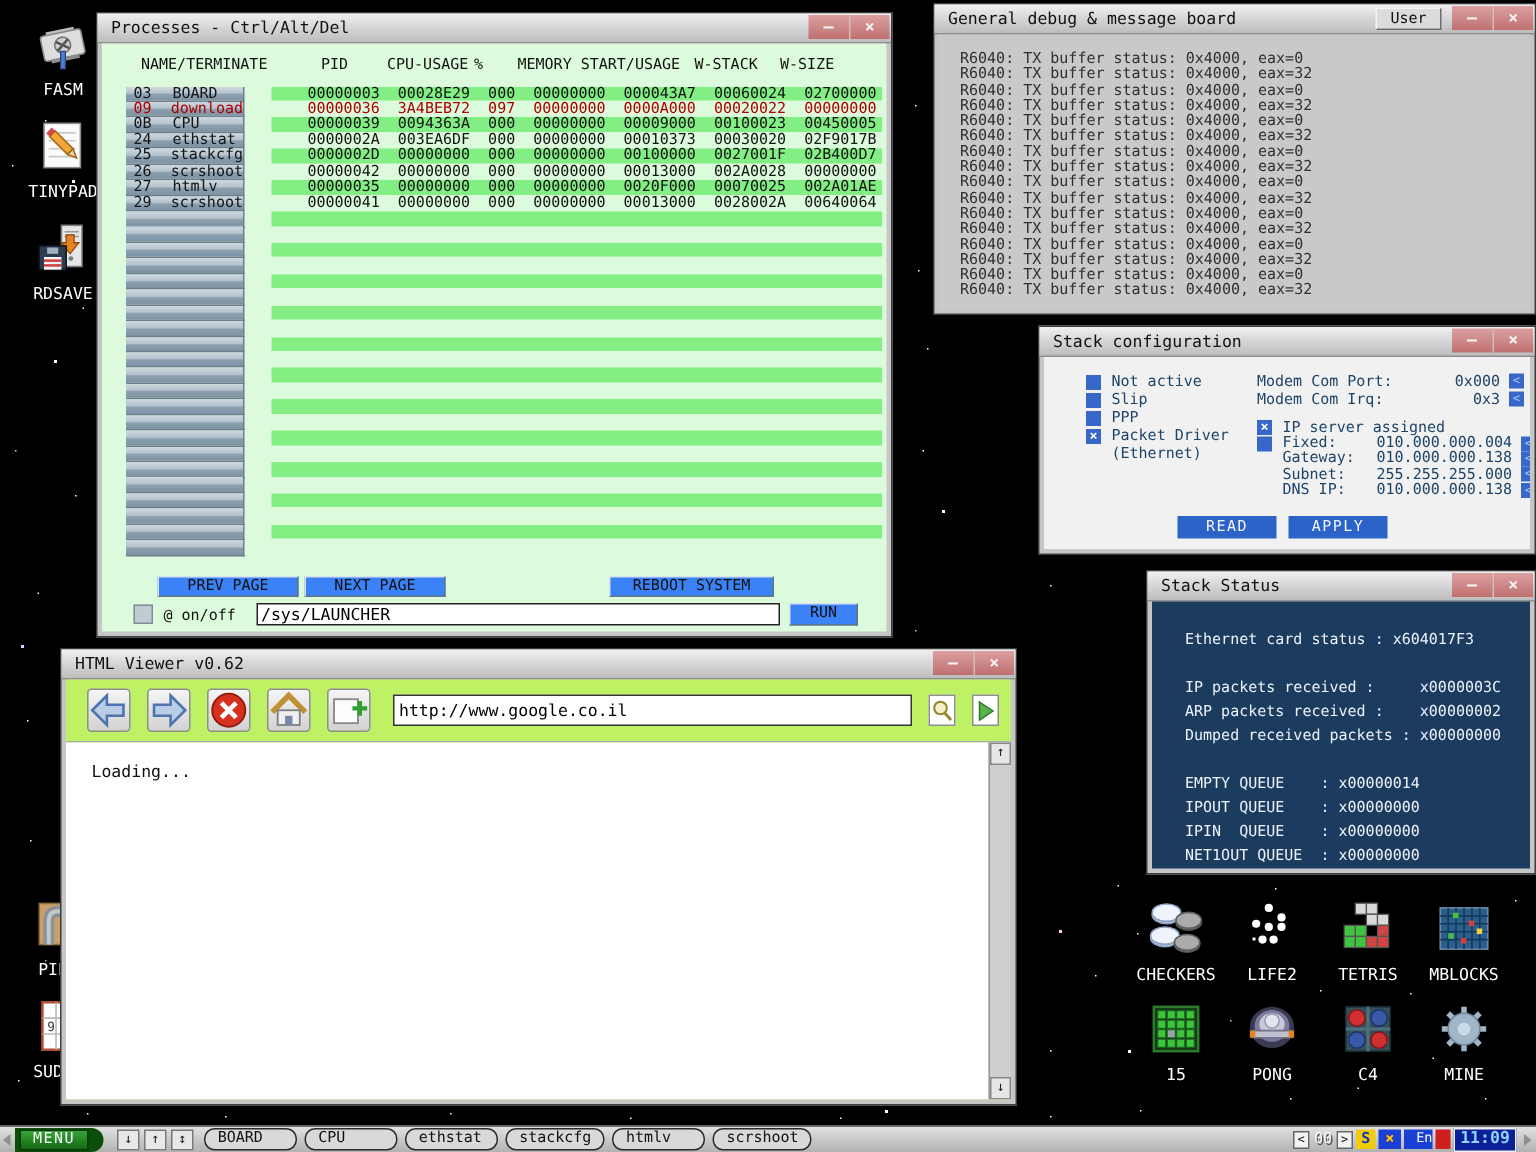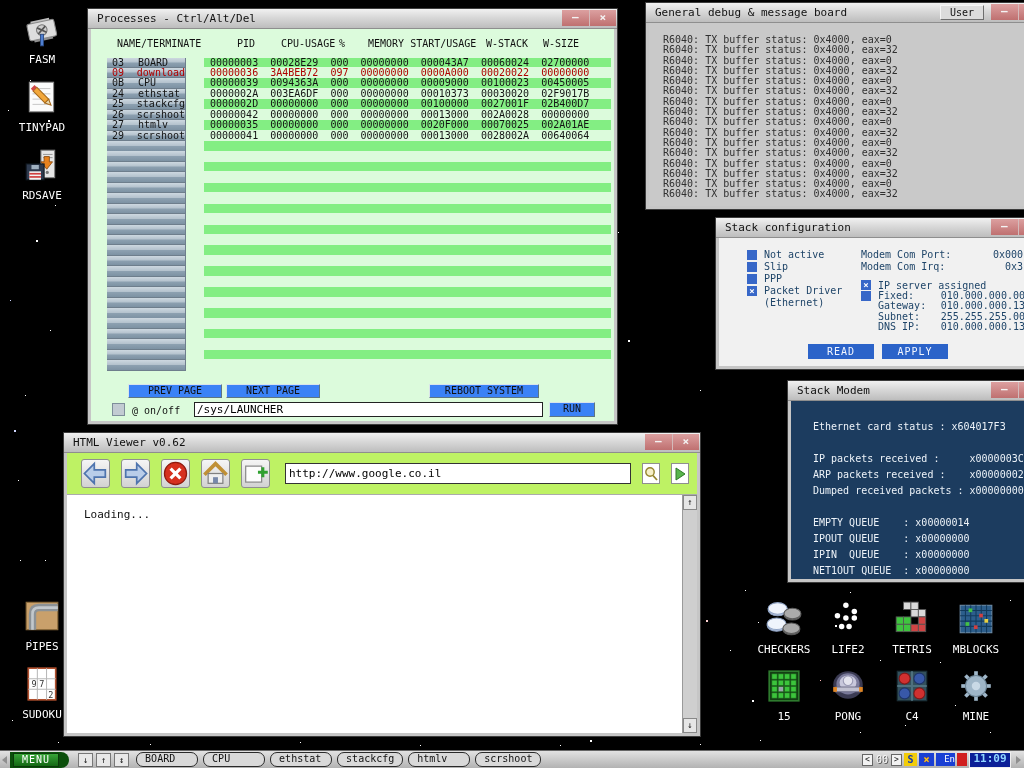--- a/index.html
+++ b/index.html
@@ -20,21 +20,21 @@
     150px 744px #fff,700px 744px #fff,612px 180px #fff,610px 70px #fff,618px 232px #fff,
     44px 674px #9aa4ff,20px 560px #fff,58px 742px #fff,640px 520px #fff,672px 590px #fff;
   }
   .stars2{position:absolute;width:2px;height:2px;background:transparent;z-index:0;
     box-shadow:36px 240px #fff,14px 430px #cfd6ff,628px 340px #fff,752px 700px #fff,
     835px 625px #fff,968px 690px #fff,590px 740px #fff,48px 120px #fff,706px 620px #ffd2d2;
   }
 
   
   .window{position:absolute;background:#C6C6C6;border:1px solid #3C3C3C;
-    box-sizing:border-box;padding:0 3px 3px 3px;margin-left:23px;}
+    box-sizing:border-box;padding:0 3px 3px 3px;}
   .titlebar{height:19px;display:flex;align-items:center;position:relative;margin:0 -3px;
     padding:0 62px 0 9px;background:linear-gradient(180deg,#F1F1F1 0%,#D8D8D8 45%,#BDBDBD 100%);
     border-bottom:1px solid #8E8E8E;font-size:11px;color:#101010;white-space:nowrap;}
   .winctrl{position:absolute;top:1px;right:1px;width:54px;height:16px;
     background:linear-gradient(180deg,#DCA0A0,#BF7070);display:flex;}
   .wbtn{flex:1;display:flex;align-items:center;justify-content:center;color:#F4F4F4;
     font-size:11px;font-weight:bold;line-height:14px;}
   .wbtn.close{border-left:1px solid #D4BBBB;}
   .win-body{position:relative;width:100%;height:calc(100% - 20px);box-sizing:border-box;overflow:hidden;}
 
@@ -45,21 +45,21 @@
   .h-name{left:26px}.h-pid{left:146px}.h-cpu{left:190px}.h-pct{left:248px}
   .h-mem{left:277px}.h-wstack{left:395px}.h-wsize{left:452px}
   #proc-rows{position:absolute;top:28px;left:16px;right:4px;}
   .prow{height:10.45px;position:relative;}
   .pbtn{position:absolute;left:0;top:0.5px;width:78px;height:9.5px;
     background:linear-gradient(180deg,#CDD8E0 0%,#B5C3CE 45%,#8CA0B0 55%,#7D92A3 100%);
     border-right:1px solid #6E7E8C;border-bottom:1px solid #6E7E8C;
     font-size:10px;line-height:9.5px;color:#141414;display:flex;}
   .pbtn .num{width:31px;padding-left:5px;box-sizing:border-box;}
   .pvals{position:absolute;left:97px;top:0.5px;width:407px;height:9.5px;font-size:10px;
-    line-height:9.5px;white-space:pre;color:#131313;padding-left:6px;box-sizing:border-box;}
+    line-height:9.5px;white-space:pre;color:#131313;padding-left:24px;box-sizing:border-box;}
   .striped .pvals{background:#83EE83;}
   .red-row{color:#B00000 !important;}
   .proc-btn{position:absolute;height:14px;background:#3b82f6;
     border:1px solid;border-color:#D9E4EA #5E7682 #5E7682 #D9E4EA;
     font-size:10px;text-align:center;line-height:12px;color:#101010;box-sizing:border-box;}
   #btn-prev{left:37px;top:355px;width:94px;}
   #btn-next{left:135px;top:355px;width:94px;}
   #btn-reboot{left:338px;top:355px;width:110px;}
   #btn-run{left:458px;top:373px;width:46px;height:15px;}
   #run-check{position:absolute;left:21px;top:374px;width:13px;height:13px;background:#C2CBD2;
@@ -575,21 +575,21 @@
         <div class="val-row"><span class="spc"></span><span>Subnet: </span><span class="val">255.255.255.000</span><span class="sq-btn">&lt;</span></div>
         <div class="val-row"><span class="spc"></span><span>DNS IP: </span><span class="val">010.000.000.138</span><span class="sq-btn">&lt;</span></div>
       </div>
     <div class="blue-btn" id="btn-read">READ</div>
     <div class="blue-btn" id="btn-apply">APPLY</div>
   </div>
 </div>
 
 <div class="window" id="win-stackstatus">
   <div class="titlebar">
-    <span>Stack Modem</span>
+    <span>Stack Status</span>
     <div class="winctrl">
       <span class="wbtn">–</span>
       <span class="wbtn close">×</span>
     </div>
   </div>
   <div class="win-body">
     <div id="ss-lines"><div class="ssline">Ethernet card status : x604017F3</div><div class="ssline"> </div><div class="ssline">IP packets received :     x0000003C</div><div class="ssline">ARP packets received :    x00000002</div><div class="ssline">Dumped received packets : x00000000</div><div class="ssline"> </div><div class="ssline">EMPTY QUEUE    : x00000014</div><div class="ssline">IPOUT QUEUE    : x00000000</div><div class="ssline">IPIN  QUEUE    : x00000000</div><div class="ssline">NET1OUT QUEUE  : x00000000</div></div>
   </div>
 </div>
 

